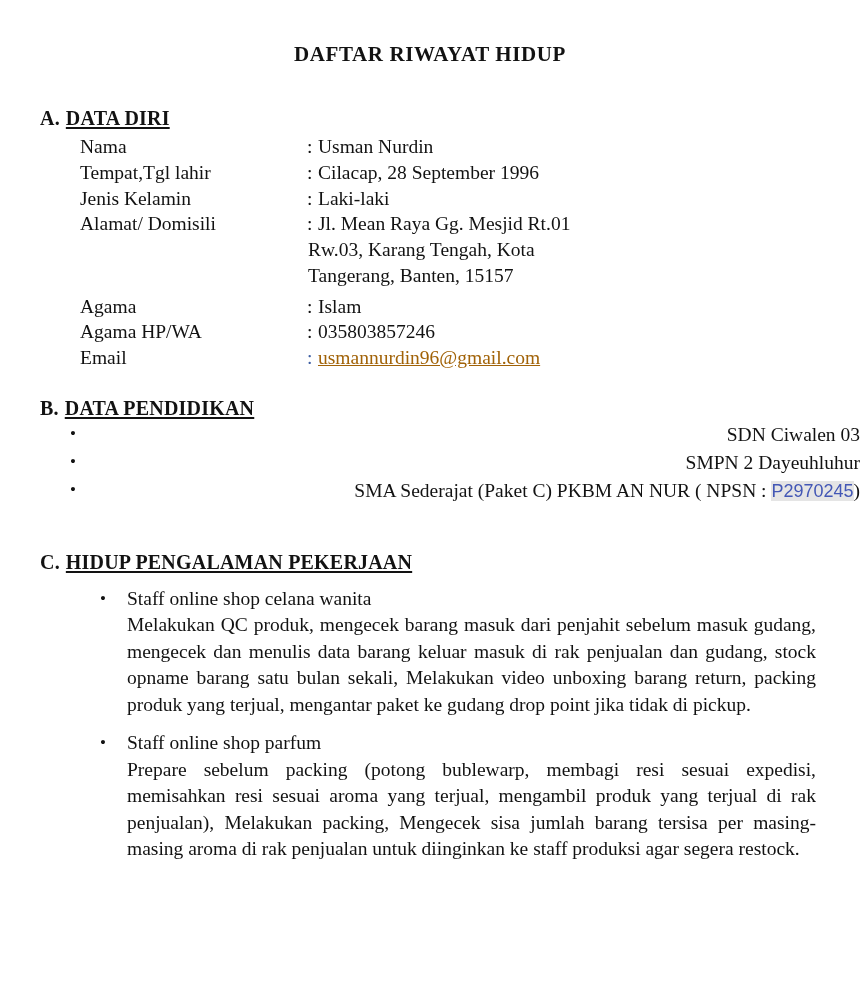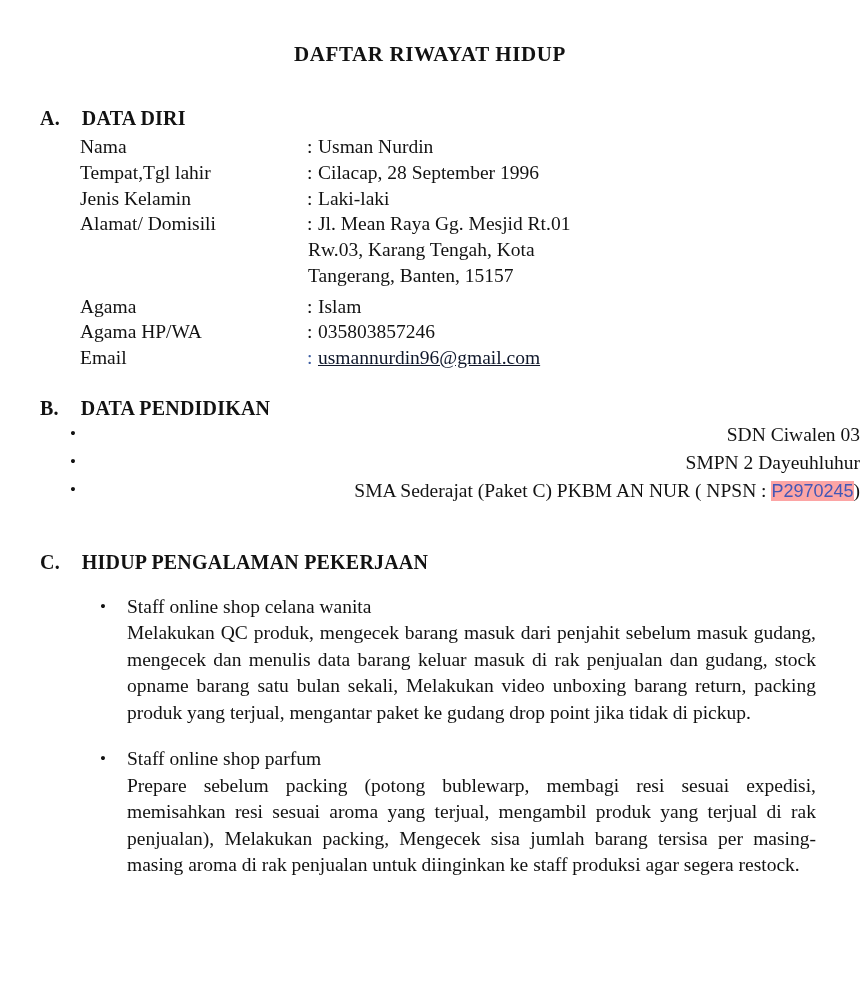--- a/index.html
+++ b/index.html
@@ -44,22 +44,22 @@
     font-size: 20px;
     display: flex;
     align-items: baseline;
     padding-left: 40px;
     letter-spacing: 0.2px;
   }
   .section-letter {
     margin-right: 6px;
   }
   .section-title {
+    text-decoration: underline;
     text-underline-offset: 2px;
-    margin-left: 16px;
   }
 
   
   #section-a { margin-top: 40px; }
   .data-list {
     margin: 4px 0 0 0;
     padding: 0;
     list-style: none;
   }
   .data-row {
@@ -84,21 +84,21 @@
     padding-left: 63px;
     font-size: 19.5px;
     line-height: 1.32;
   }
   .addr-extra span {
     display: block;
     margin-left: 245px;
   }
   .link-colon { color: #3e5fa3; }
   .email-link {
-    color: #0f172a;
+    color: #a16207;
     text-decoration: underline;
     text-underline-offset: 1px;
   }
 
   
   #section-b { margin-top: 26px; }
   .bullet-list {
     margin: 2px 0 0 0;
     padding: 0;
     list-style: none;
@@ -112,40 +112,40 @@
     text-align: right;
   }
   .bullet-item::before {
     content: "\2022";
     position: absolute;
     left: 70px;
     font-size: 17px;
     line-height: 1.45;
   }
   .npsn-code {
-    background: #fca5a5;
+    background: #e5e5e5;
     color: #4357b5;
     font-family: "Liberation Sans", "DejaVu Sans", sans-serif;
     font-size: 18px;
   }
 
   
   #section-c { margin-top: 46px; }
   .job-list {
     margin: 0;
     padding: 0;
     list-style: none;
   }
   .job-item {
     position: relative;
     padding-left: 127px;
     padding-right: 44px;
     font-size: 19.5px;
     line-height: 1.36;
-    margin-top: 20px;
+    margin-top: 12px;
   }
   .job-item::before {
     content: "\2022";
     position: absolute;
     left: 100px;
     top: 0;
     font-size: 17px;
     line-height: 1.5;
   }
   .job-title { display: block; }

